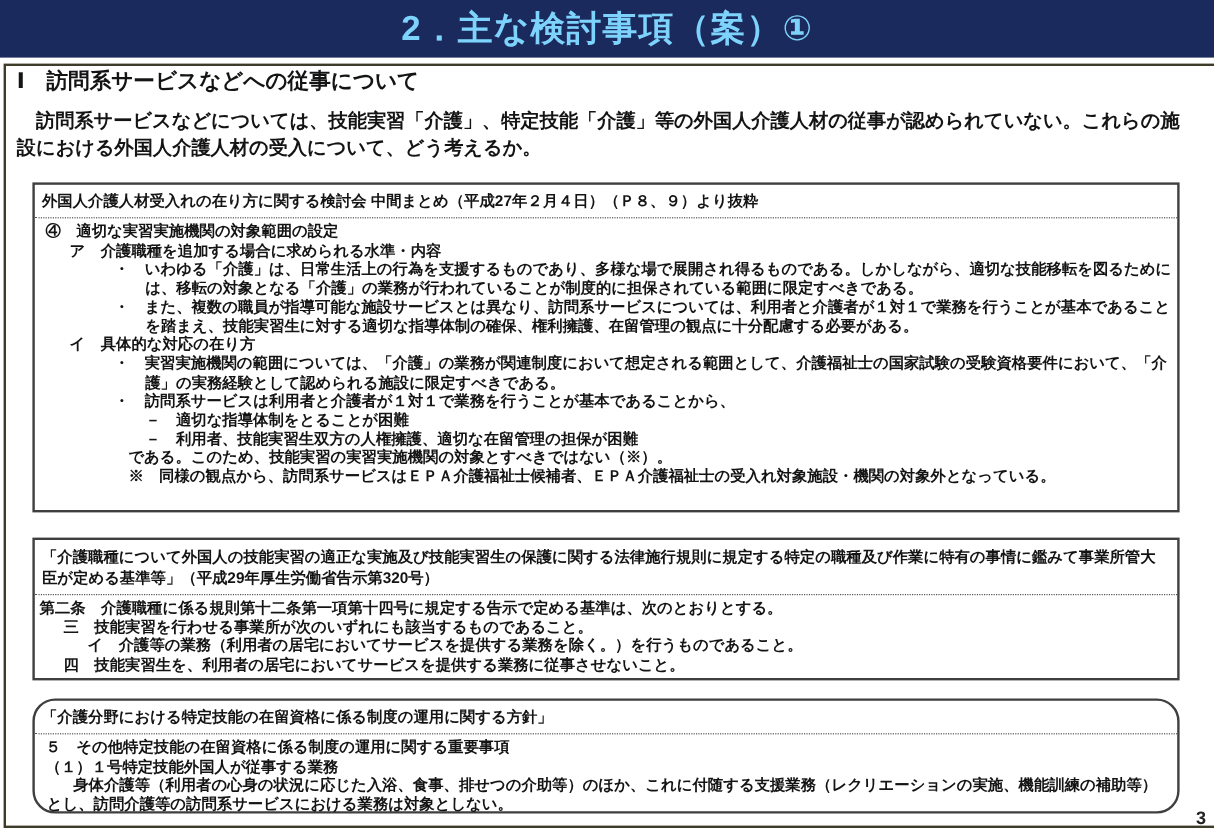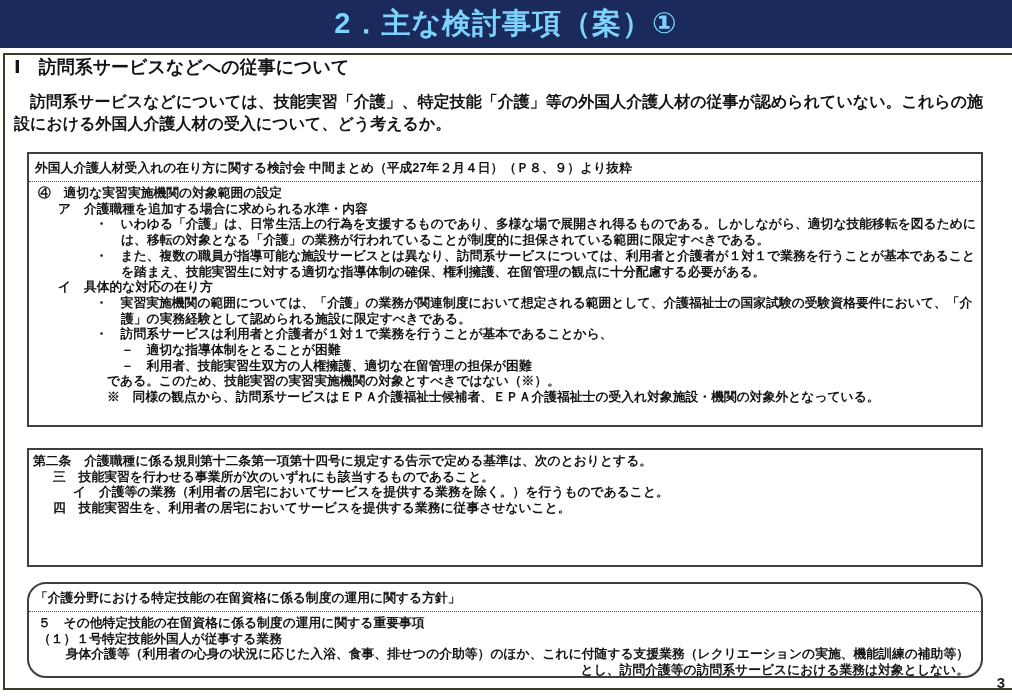--- a/index.html
+++ b/index.html
@@ -55,21 +55,21 @@
   }
   
   .ia{padding-left:4px;}
   .ib{padding-left:9px;}
   .ic{padding-left:24px;}
   .id{padding-left:29px;}
   .ie{padding-left:44px;}
   .bu{padding-left:92px;text-indent:-26px;}
   .da{padding-left:92px;}
   .co{padding-left:78px;}
-  .b3{padding-left:10px;text-indent:22px;padding-right:8px;text-align:right;}
+  .b3{padding-left:10px;text-indent:22px;padding-right:8px;}
   
   .pagenum{
     position:absolute;right:7px;top:674px;
     font-size:15px;color:#222;font-weight:bold;
   }
 </style>
 </head>
 <body>
 
 <div class="titlebar">
@@ -92,20 +92,21 @@
       <div class="ln bu">・　実習実施機関の範囲については、「介護」の業務が関連制度において想定される範囲として、介護福祉士の国家試験の受験資格要件において、「介護」の実務経験として認められる施設に限定すべきである。</div>
       <div class="ln bu">・　訪問系サービスは利用者と介護者が１対１で業務を行うことが基本であることから、</div>
       <div class="ln da">－　適切な指導体制をとることが困難</div>
       <div class="ln da">－　利用者、技能実習生双方の人権擁護、適切な在留管理の担保が困難</div>
       <div class="ln co">である。このため、技能実習の実習実施機関の対象とすべきではない（※）。</div>
       <div class="ln co">※　同様の観点から、訪問系サービスはＥＰＡ介護福祉士候補者、ＥＰＡ介護福祉士の受入れ対象施設・機関の対象外となっている。</div>
     </div>
   </div>
 
   <div class="qbox qbox2">
+    <div class="qtitle">「介護職種について外国人の技能実習の適正な実施及び技能実習生の保護に関する法律施行規則に規定する特定の職種及び作業に特有の事情に鑑みて事業所管大臣が定める基準等」（平成29年厚生労働省告示第320号）</div>
     <div class="qbody">
       <div class="ln ia">第二条　介護職種に係る規則第十二条第一項第十四号に規定する告示で定める基準は、次のとおりとする。</div>
       <div class="ln ic">三　技能実習を行わせる事業所が次のいずれにも該当するものであること。</div>
       <div class="ln ie">イ　介護等の業務（利用者の居宅においてサービスを提供する業務を除く。）を行うものであること。</div>
       <div class="ln ic">四　技能実習生を、利用者の居宅においてサービスを提供する業務に従事させないこと。</div>
     </div>
   </div>
 
   <div class="qbox qbox3">
     <div class="qtitle">「介護分野における特定技能の在留資格に係る制度の運用に関する方針」</div>

